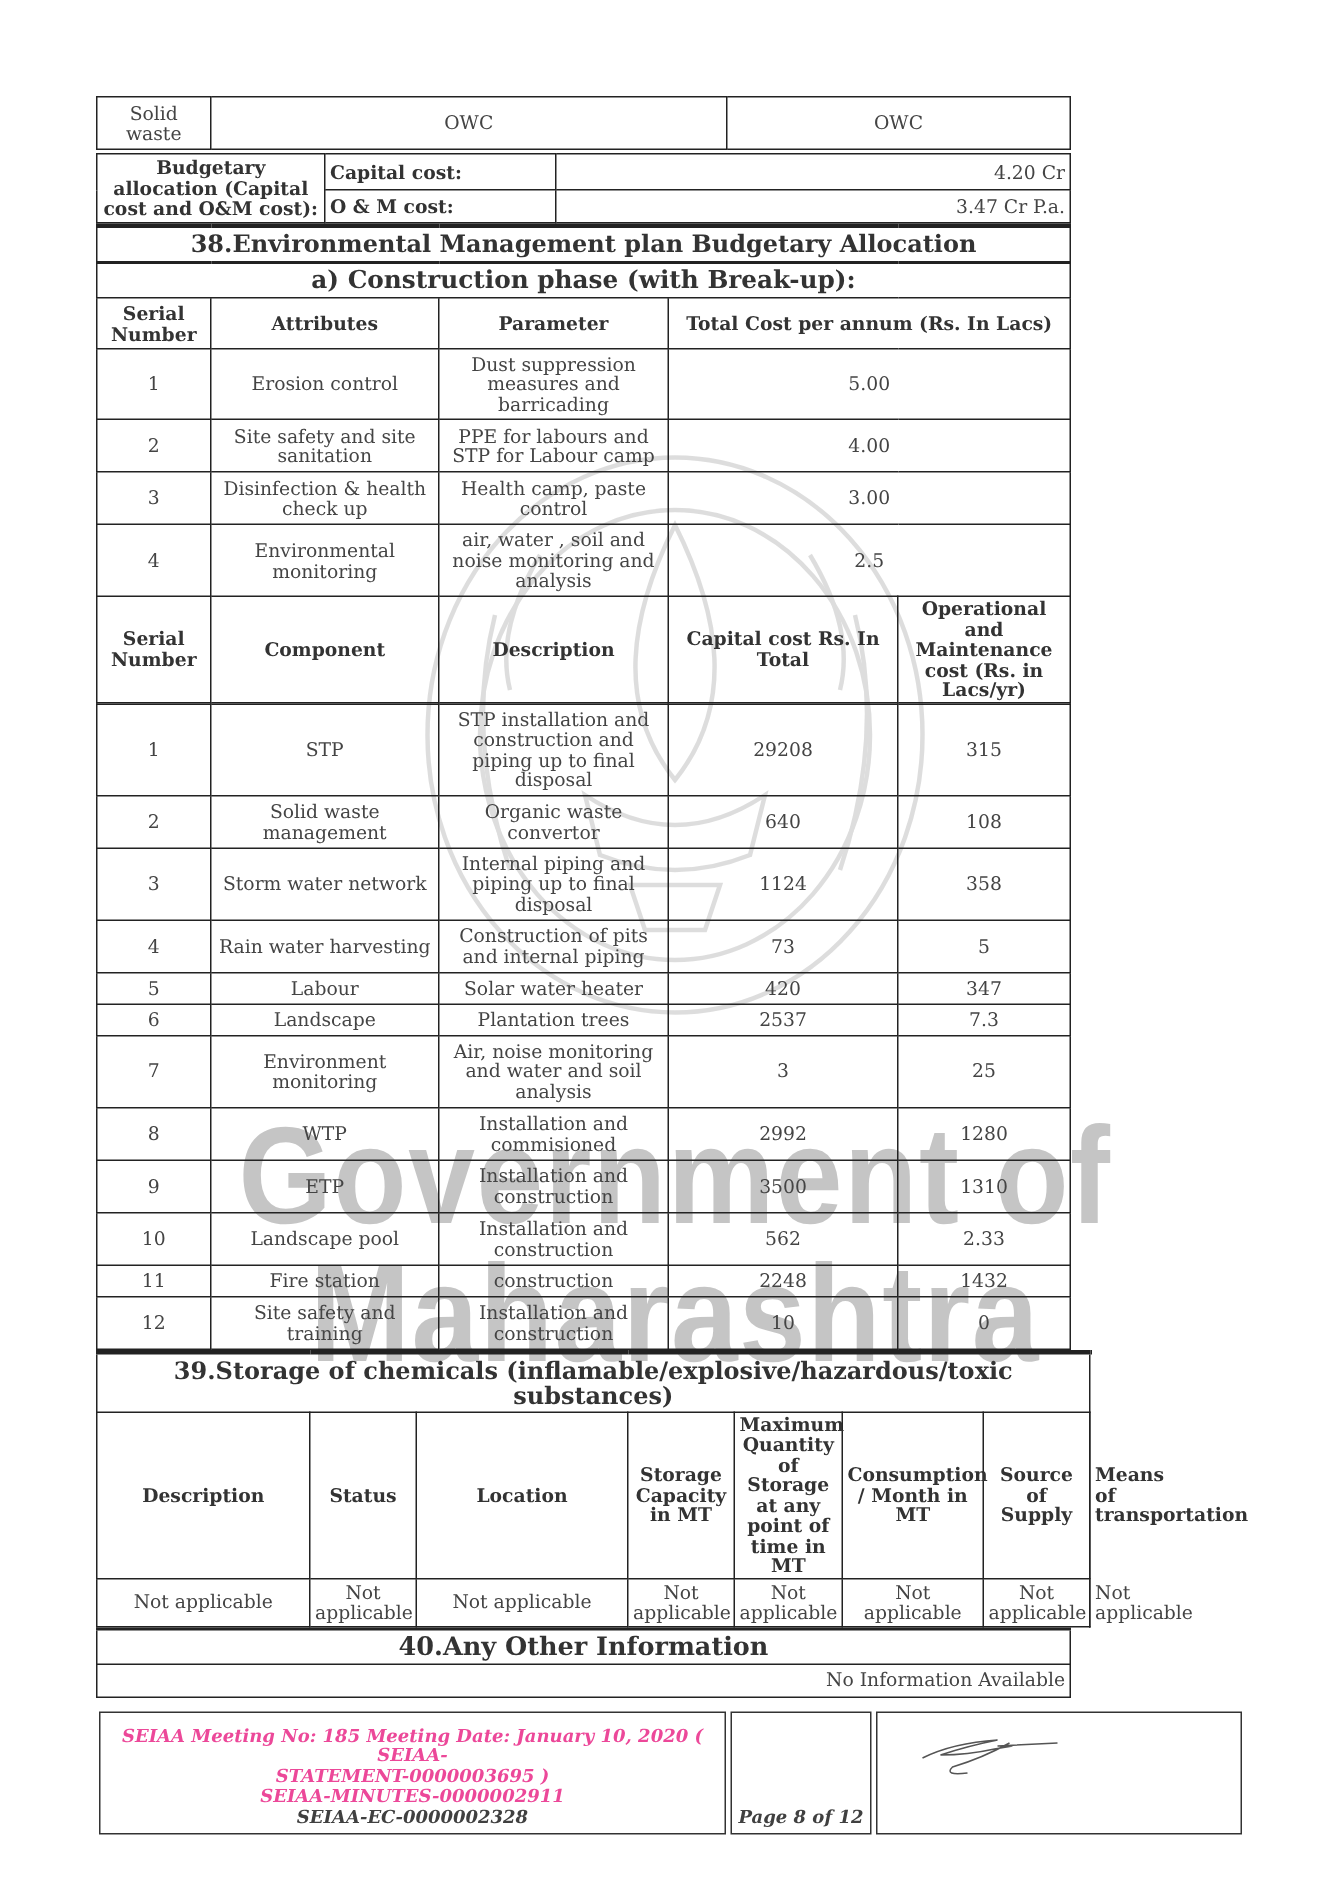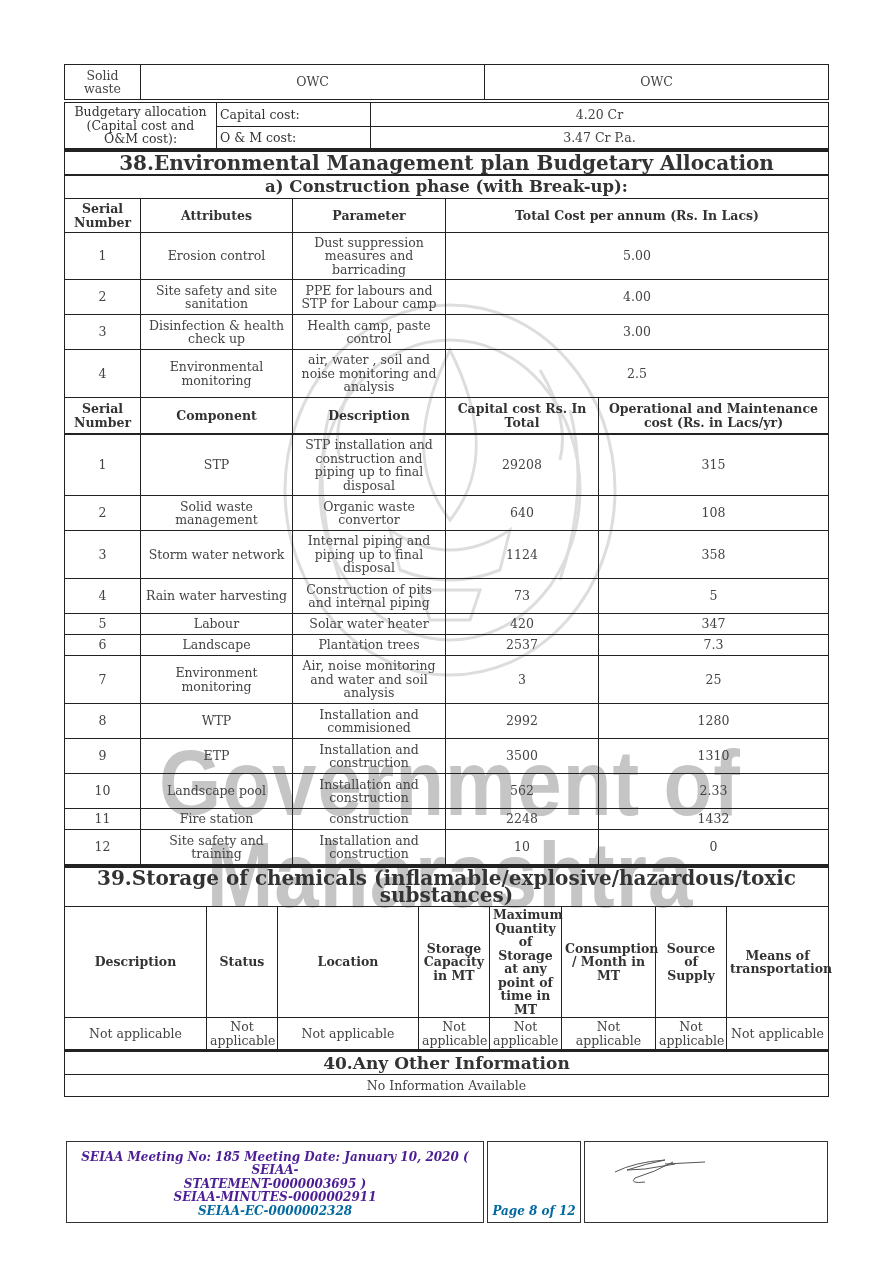--- a/index.html
+++ b/index.html
@@ -5,44 +5,44 @@
   html, body { margin: 0; padding: 0; background: #ffffff; }
   body { width: 892px; height: 1262px; position: relative; overflow: hidden;
          font-family: "DejaVu Serif", serif; color: #333; }
   .wm-seal { position: absolute; left: 270px; top: 290px; width: 360px; height: 400px;
              pointer-events: none; opacity: 0.16; z-index: 0; }
   .wm-text { position: absolute; left: 150px; width: 600px; text-align: center; pointer-events: none;
              font-family: "Liberation Sans", sans-serif; font-weight: bold; font-size: 80px;
              color: rgba(90,90,90,0.35); z-index: 0; letter-spacing: 1px; transform: scaleY(1.15); }
   .wm1 { top: 738px; }
   .wm2 { top: 830px; }
-  .page { position: absolute; left: 64px; top: 64px; width: 765px; z-index: 1; }
+  .page { position: absolute; left: 64px; top: 64px; width: 650px; z-index: 1; }
   table { border-collapse: collapse; width: 100%; table-layout: fixed; }
   td, th { border: 1.5px solid #222; padding: 1px 3px; font-size: 12.5px; line-height: 13.5px;
            text-align: center; vertical-align: middle; color: #444; background: transparent; }
   th { font-weight: bold; color: #333; }
-  .lbl { font-weight: normal; color: #333; text-align: left; }
-  .left { text-align: center; margin-top: 36px; }
-  .sec-title { font-weight: bold; font-size: 20px; line-height: 22px; color: #333;
+  .lbl { font-weight: bold; color: #333; text-align: left; }
+  .left { text-align: right; margin-top: 36px; }
+  .sec-title { font-weight: bold; font-size: 16px; line-height: 22px; color: #333;
                border-top: 3px solid #222; padding: 0 2px; }
   .sub-title { font-weight: bold; font-size: 16.5px; line-height: 20px; color: #333;
                border-top: 2.5px solid #222; margin-top: 41px; }
   .t-top td { height: 32px; }
   .footer { position: absolute; left: 66px; top: 1141px; width: 762px; height: 82px; z-index: 1;
             display: flex; gap: 3px; }
   .fbox { border: 1.5px solid #333; box-sizing: border-box; height: 82px;
           font-family: "DejaVu Serif", serif; font-style: italic; font-weight: bold; font-size: 12px;
           line-height: 13.5px; }
   .f1 { width: 418px; text-align: center; display: flex; flex-direction: column; justify-content: flex-end;
         padding-bottom: 4px; }
   .f2 { width: 94px; display: flex; align-items: flex-end; justify-content: center; padding-bottom: 4px; }
   .f3 { flex: 1; position: relative; padding: 0 4px 4px 4px; display: flex; flex-direction: column;
         justify-content: flex-end; }
-  .red { color: #4c1d95; }
-  .blue { color: #0369a1; }
+  .red { color: #ec4899; }
+  .blue { color: #404040; }
   .sig { position: absolute; left: 20px; top: 6px; width: 110px; height: 38px; }
   .sig-name { color: #222; }
 </style>
 </head>
 <body>
 
 <svg class="wm-seal" viewBox="0 0 360 400">
   <g fill="none" stroke="#333" stroke-width="3">
     <ellipse cx="180" cy="200" rx="165" ry="185"></ellipse>
     <ellipse cx="180" cy="200" rx="130" ry="150"></ellipse>

